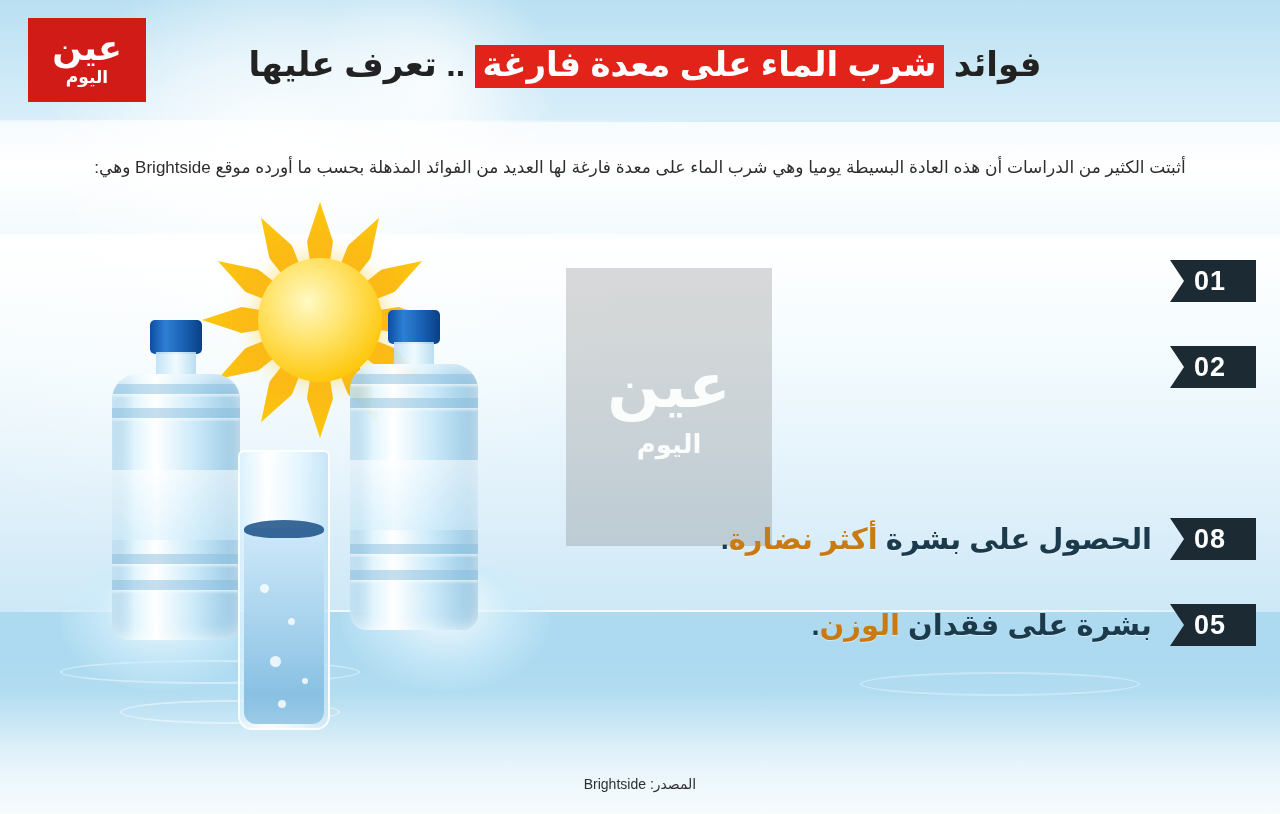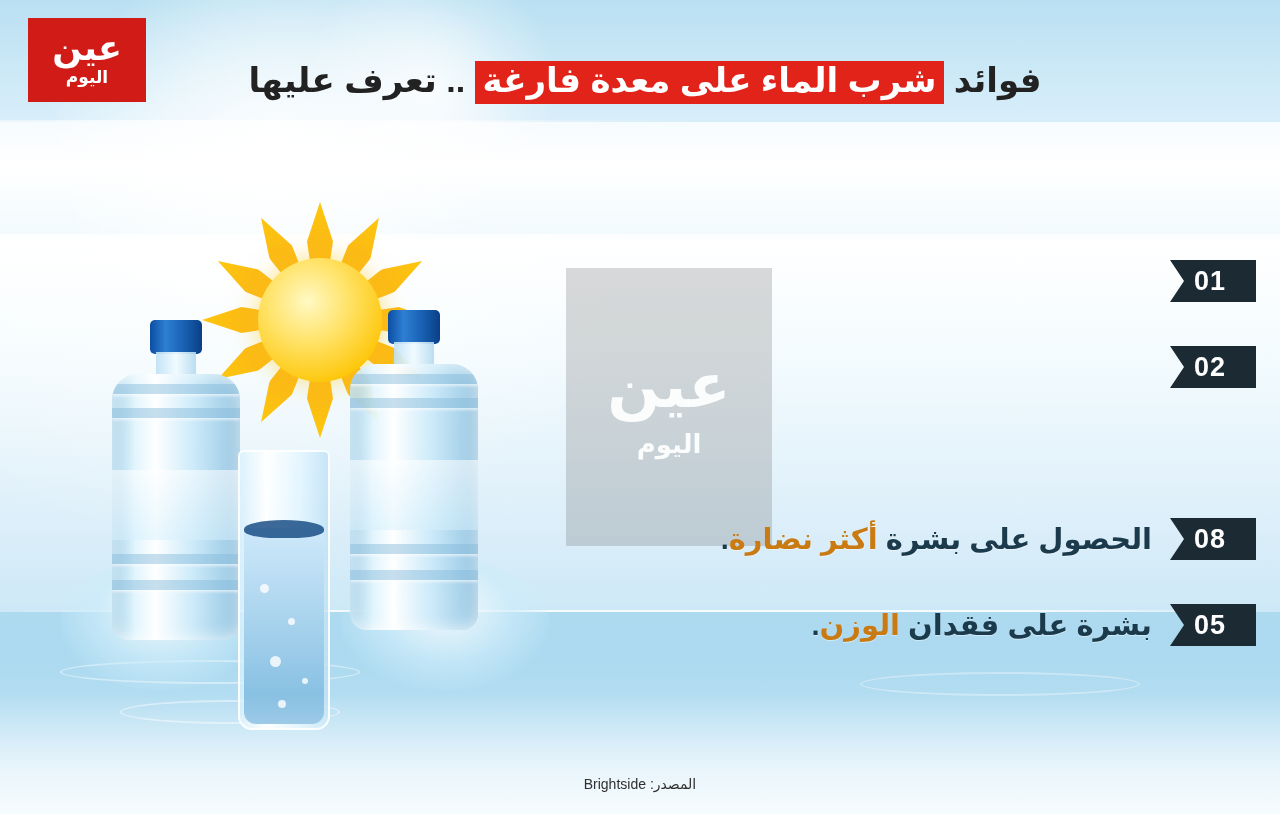--- a/index.html
+++ b/index.html
@@ -72,21 +72,21 @@
     background: linear-gradient(180deg, rgba(255,255,255,0) 0%, rgba(255,255,255,0.55) 55%, rgba(255,255,255,0.8) 100%);
   }
 
   
   .header {
     position: absolute; left: 0; right: 0; top: 0; height: 122px;
   }
   .headline {
     position: absolute;
     right: 170px;
-    top: 60px;
+    top: 44px;
     left: 180px;
     text-align: center;
     font-size: 34px;
     font-weight: bold;
     color: #2b2b2b;
     direction: rtl;
     white-space: nowrap;
     letter-spacing: -0.3px;
   }
   .headline .hl-plain { color: #222; }
@@ -281,20 +281,21 @@
   <div class="header">
     <div class="headline">
       <span class="hl-plain">فوائد </span><span class="hl-hi">شرب الماء على معدة فارغة</span><span class="hl-plain"> .. تعرف عليها</span>
     </div>
     <div class="logo">
       <div class="l1">عين</div>
       <div class="l2">اليوم</div>
     </div>
   </div>
 
+  <div class="intro">أثبتت الكثير من الدراسات أن هذه العادة البسيطة يوميا وهي شرب الماء على معدة فارغة لها العديد من الفوائد المذهلة بحسب ما أورده موقع Brightside وهي:</div>
 
   <div class="illustration">
     <div class="sun">
       <div class="ray" style="transform: rotate(0deg) translateY(-66px);"></div>
       <div class="ray" style="transform: rotate(30deg) translateY(-66px);"></div>
       <div class="ray" style="transform: rotate(60deg) translateY(-66px);"></div>
       <div class="ray" style="transform: rotate(90deg) translateY(-66px);"></div>
       <div class="ray" style="transform: rotate(120deg) translateY(-66px);"></div>
       <div class="ray" style="transform: rotate(150deg) translateY(-66px);"></div>
       <div class="ray" style="transform: rotate(180deg) translateY(-66px);"></div>

